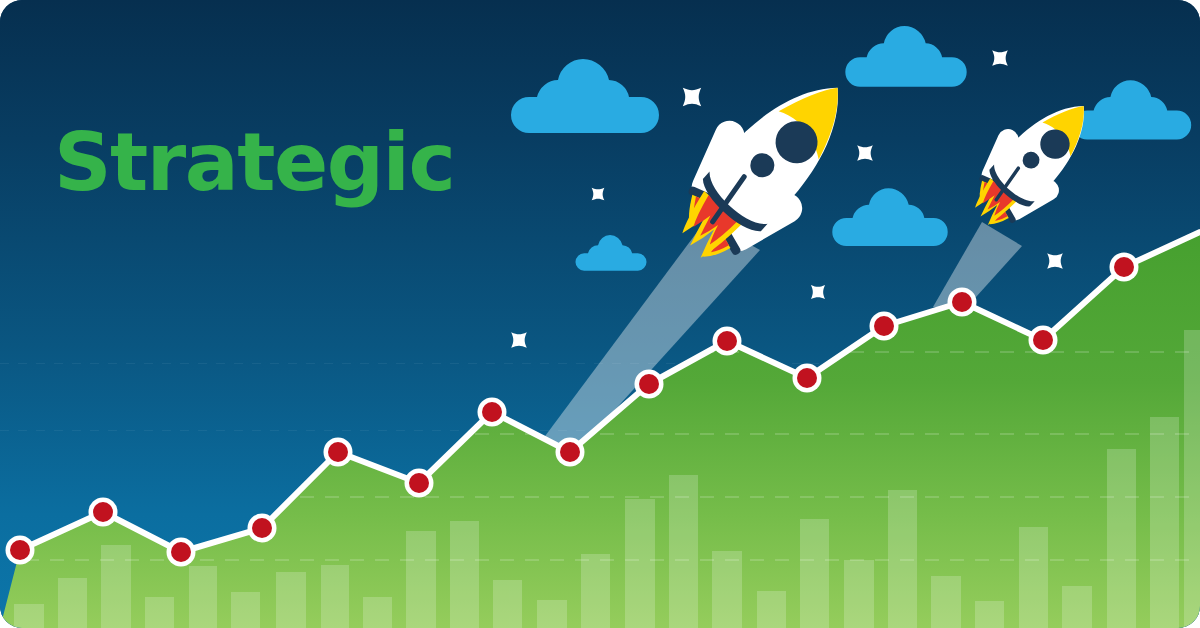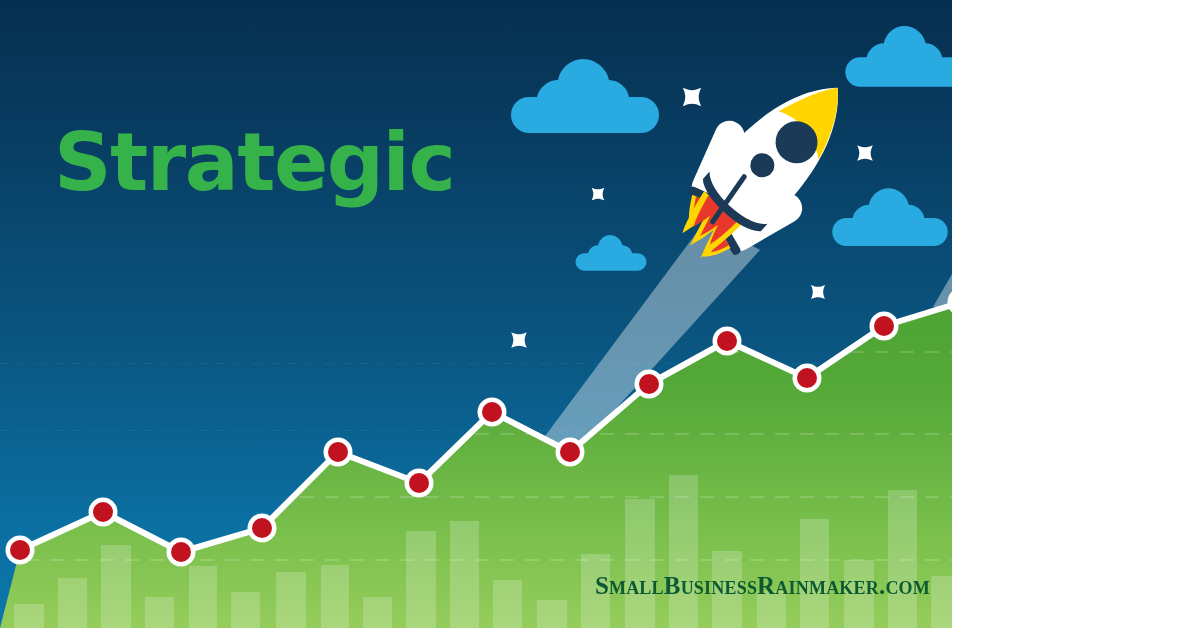--- a/index.html
+++ b/index.html
@@ -4,23 +4,24 @@
 <style>
   * { margin:0; padding:0; box-sizing:border-box; }
   html,body{ background:#ffffff; }
   body {
     width:1200px; height:628px;
     font-family:"Liberation Sans", sans-serif;
     overflow:hidden;
   }
   #banner {
     position:relative;
-    width:952px; height:628px;
+    width:1200px; height:628px;
     overflow:hidden;
     background:#083a5e;
+    border-radius:22px;
   }
   #sky {
     position:absolute; inset:0;
     background:linear-gradient(180deg,#062f4f 0%,#083d62 22%,#0a5681 55%,#0b6ea0 82%,#0c76aa 100%);
   }
   .sky-grid {
     position:absolute; left:0; right:0; height:1px;
     background:repeating-linear-gradient(90deg,rgba(255,255,255,.055) 0 9px,rgba(255,255,255,0) 9px 18px);
   }
   #headline {
@@ -249,15 +250,14 @@
           <circle cx="1043" cy="340" r="14.5" fill="#ffffff"></circle>
           <circle cx="1043" cy="340" r="10" fill="#c1121f"></circle>
         </g>
         <g>
           <circle cx="1124" cy="267" r="14.5" fill="#ffffff"></circle>
           <circle cx="1124" cy="267" r="10" fill="#c1121f"></circle>
         </g>
       </g>
   </svg>
 
-  <div id="logo">SmallBusinessRainmaker.com</div>
 
 </div>
 
 </body></html>

